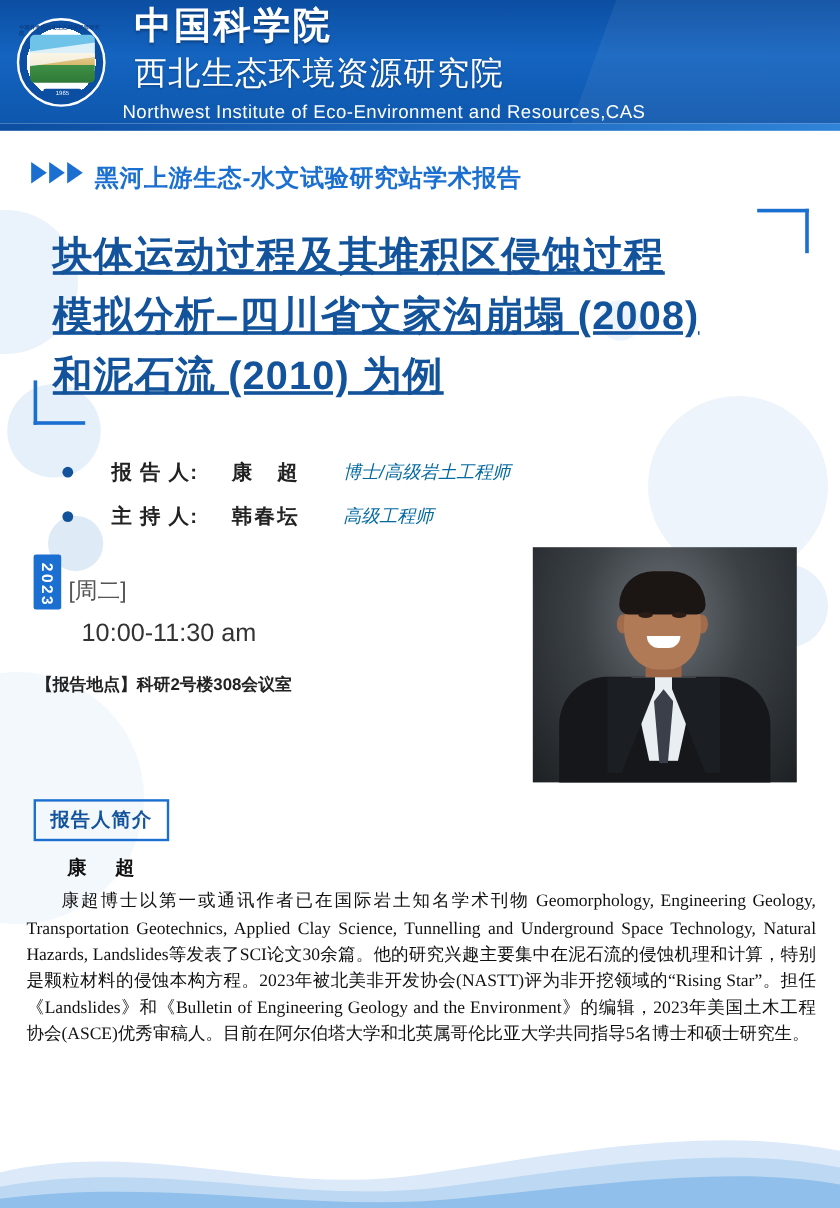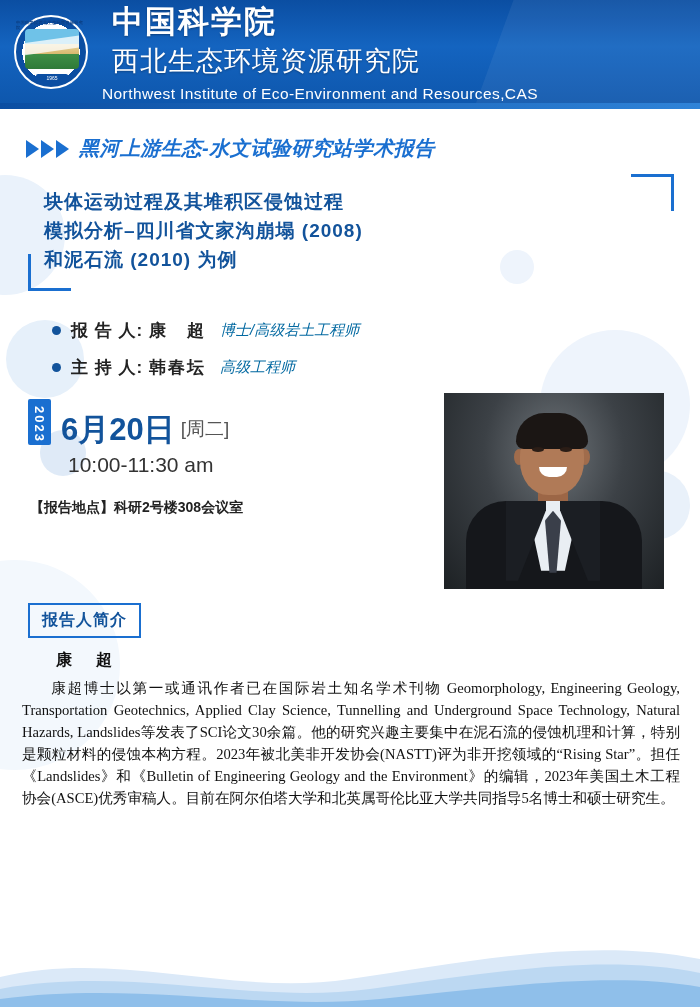--- a/index.html
+++ b/index.html
@@ -69,21 +69,21 @@
   }
   .h-line2{
     font-size:15.5px;margin-top:6px;letter-spacing:.4px;font-family:"Liberation Sans",sans-serif;
   }
 
   
   .subbar{height:6px;background:linear-gradient(90deg,#0b4ea2,#2f83d8);position:relative;z-index:3;}
 
   
   .series{
-    position:relative;z-index:3;margin:26px 0 0 26px;display:flex;align-items:center;font-style:italic;
+    position:relative;z-index:3;margin:26px 0 0 26px;display:flex;align-items:flex-start;
   }
   .arrows{display:flex;gap:2px;margin-right:10px;}
   .arrow{
     width:0;height:0;border-left:13px solid #1a6fd0;
     border-top:9px solid transparent;border-bottom:9px solid transparent;
   }
   .series-title{
     color:#1a6fd0;font-size:20px;font-weight:bold;letter-spacing:.5px;
   }
 
@@ -91,26 +91,26 @@
   .title-wrap{position:relative;z-index:3;margin:26px 30px 0 44px;}
   .title-wrap .corner-tr{
     position:absolute;right:-4px;top:-14px;width:40px;height:34px;
     border-top:3px solid #1a6fd0;border-right:3px solid #1a6fd0;
   }
   .title-wrap .corner-bl{
     position:absolute;left:-16px;bottom:-16px;width:40px;height:34px;
     border-bottom:3px solid #1a6fd0;border-left:3px solid #1a6fd0;
   }
   .main-title{
-    font-size:19px;line-height:1.52;font-weight:bold;color:#12539b;letter-spacing:1px;
+    font-size:33px;line-height:1.52;font-weight:bold;color:#12539b;letter-spacing:1px;text-decoration:underline;
   }
 
   
   .people{position:relative;z-index:3;margin:44px 0 0 52px;}
-  .person{display:flex;align-items:center;margin-bottom:14px;}
+  .person{display:flex;align-items:center;margin-bottom:14px;gap:22px;}
   .dot{width:9px;height:9px;border-radius:50%;background:#12539b;margin-right:10px;flex:0 0 auto;}
   .p-label{font-size:17px;font-weight:bold;color:#222;letter-spacing:1px;}
   .p-name{font-size:17px;font-weight:bold;color:#222;margin:0 14px 0 6px;letter-spacing:2px;}
   .p-title{font-size:15px;color:#0369a1;font-style:italic;}
 
   
   .mid{position:relative;z-index:3;margin-top:20px;height:190px;}
   .date-col{position:absolute;left:28px;top:0;}
   .date-row{display:flex;align-items:flex-end;}
   .year{
@@ -259,21 +259,20 @@
     <span class="p-name">韩春坛</span>
     <span class="p-title">高级工程师</span>
   </div>
 </div>
 
 
 <div class="mid">
   <div class="date-col">
     <div class="date-row">
       <span class="year">2023</span>
-      <span class="daymonth">6月20日</span>
       <span class="weekday">[周二]</span>
     </div>
     <div class="time">10:00-11:30 am</div>
     <div class="place">【报告地点】科研2号楼308会议室</div>
   </div>
 
   <div class="photo">
     <div class="ph-body"></div>
     <div class="ph-neck"></div>
     <div class="ph-shirt"></div>

